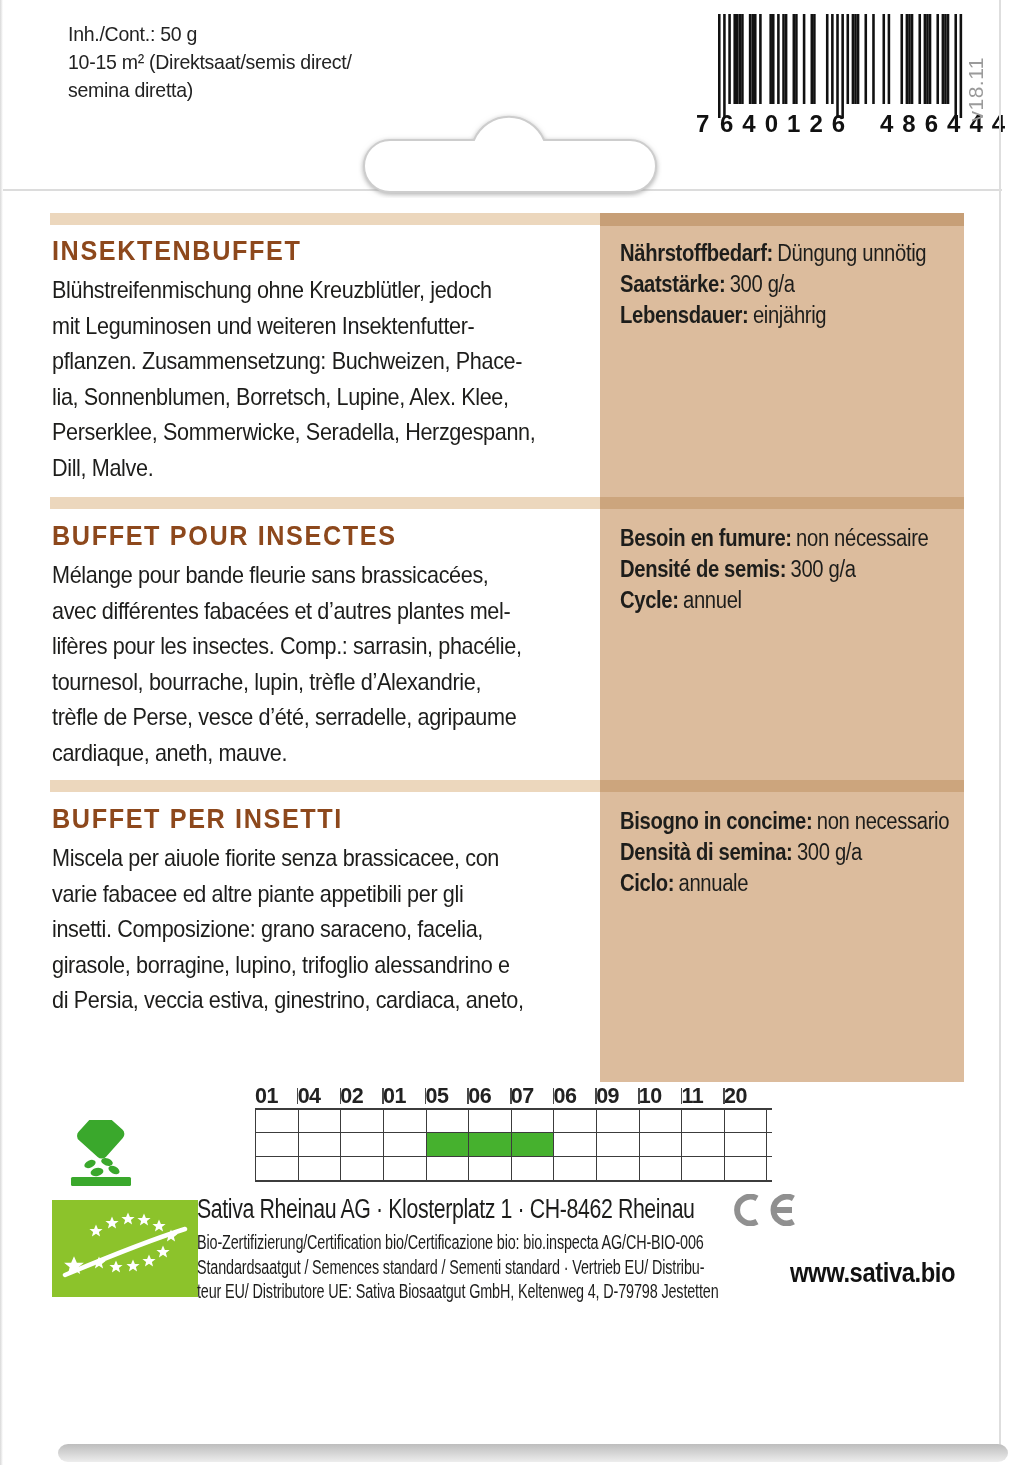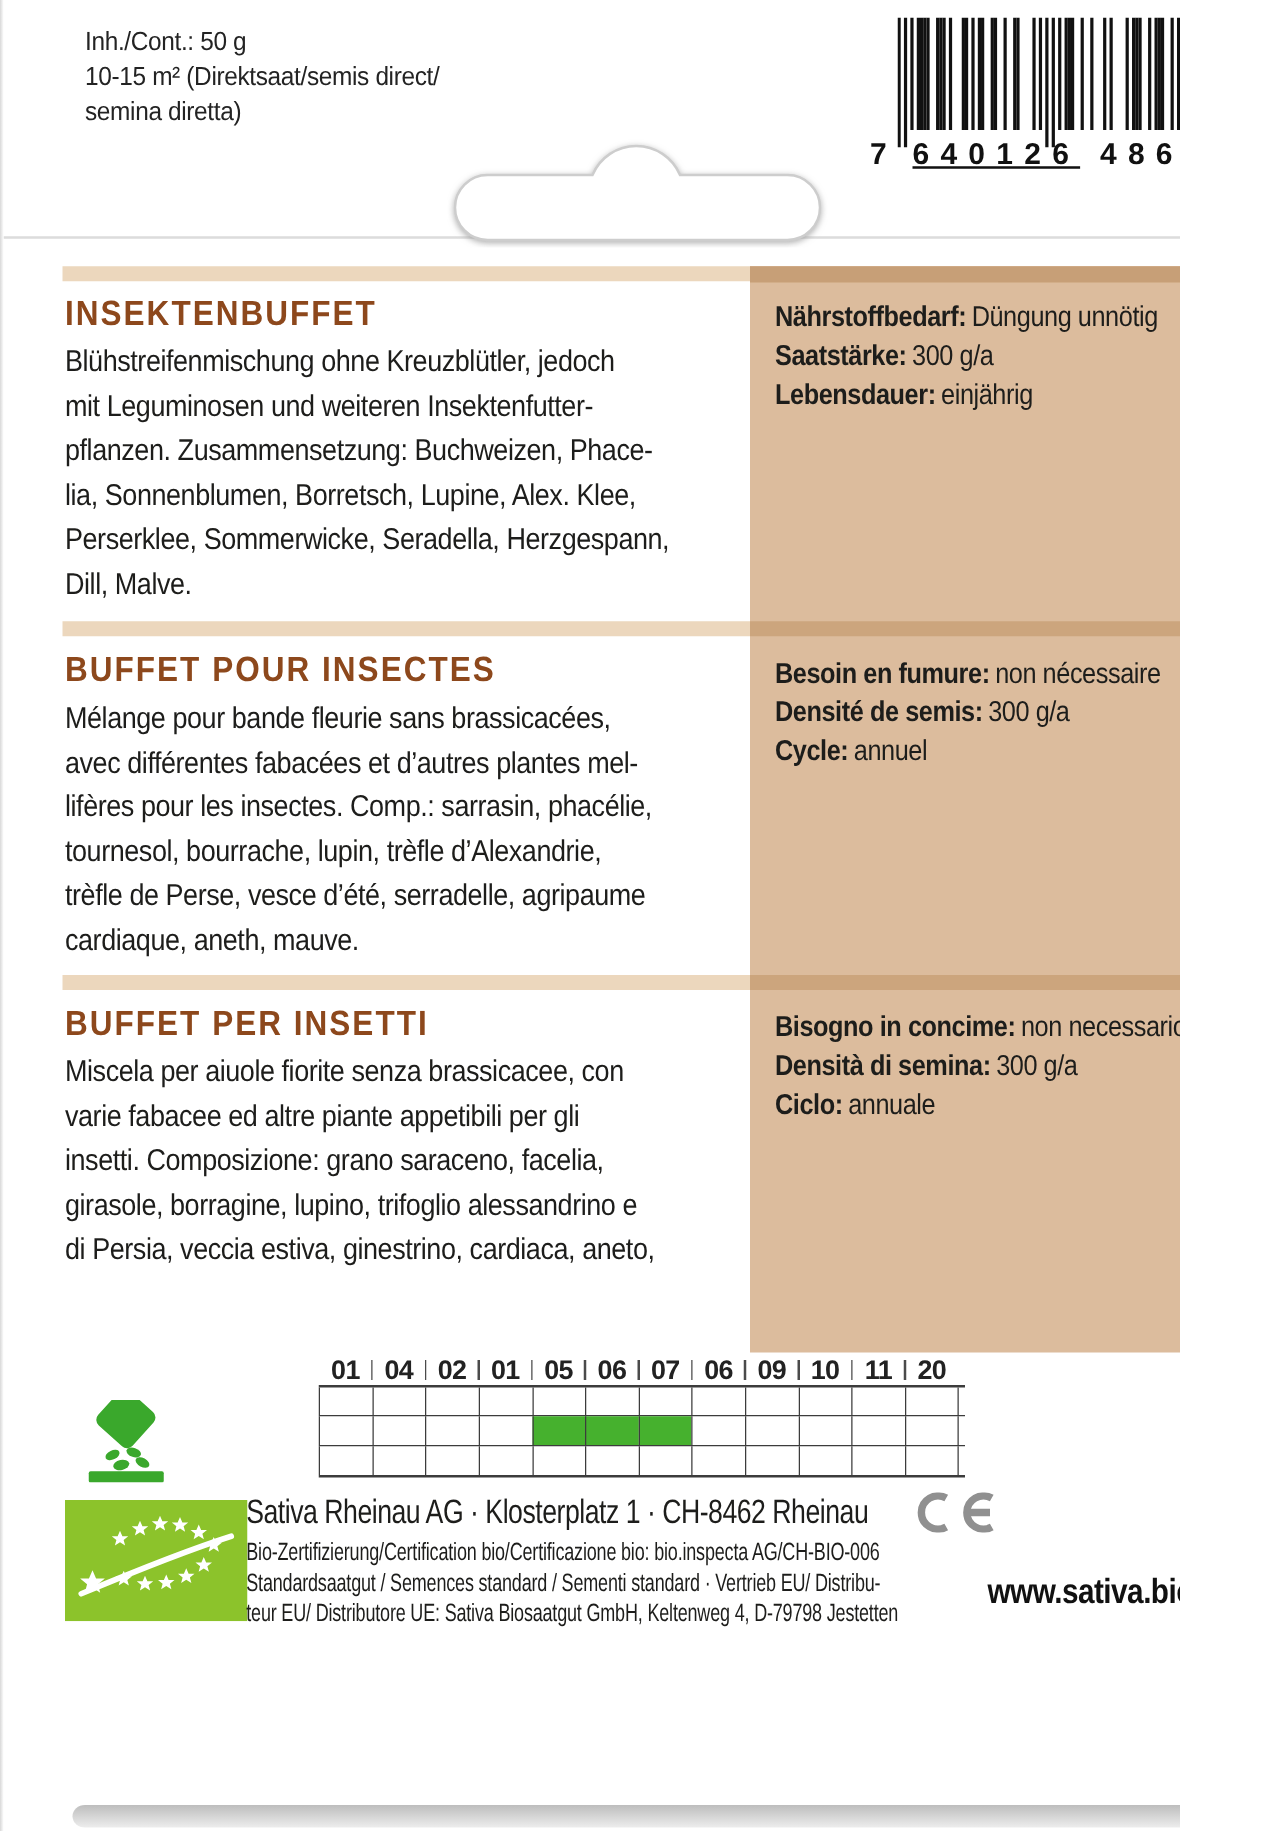--- a/index.html
+++ b/index.html
@@ -1,26 +1,26 @@
 <!DOCTYPE html>
 <html><head>
 <meta charset="utf-8">
 <style>
   html,body { margin:0; padding:0; background:#fff; }
   body { font-family:"Liberation Sans", sans-serif; color:#1e1e1e; }
-  .packet { position:relative; width:944px; height:1465px; background:#fff; overflow:hidden; }
+  .packet { position:relative; width:1024px; height:1465px; background:#fff; overflow:hidden; }
 
   
   .content-info { position:absolute; left:68px; top:20px; font-size:21px; line-height:28px;
                   letter-spacing:-0.3px; transform:scaleX(0.93); transform-origin:0 0; color:#232323; }
   .barcode-wrap { position:absolute; left:696px; top:12px; width:300px; height:130px; }
   .barcode-svg  { position:absolute; left:22px; top:2px; }
   .bar-digit    { position:absolute; top:98px; font-size:24px; font-weight:600; color:#111; }
   .bar-prefix   { left:0px; }
-  .bar-g1       { left:34px; letter-spacing:9px;text-decoration:underline; }
+  .bar-g1       { left:24px; letter-spacing:9px; }
   .bar-g2       { left:184px; letter-spacing:9px; }
   .barcode-version { position:absolute; left:268px; top:45px; writing-mode:vertical-rl;
                      transform:rotate(180deg); font-size:21px; color:#9b9b9b; letter-spacing:0.5px; }
   .label-top-line { position:absolute; left:0; top:189px; width:1002px; height:2px; background:#dcdcdc; }
   .euro-slot { position:absolute; left:358px; top:108px; }
 
   
   .band-left   { position:absolute; left:50px; width:550px; height:12px; background:#ecd7bd; }
   .right-col   { position:absolute; left:600px; top:213px; width:364px; height:869px; background:#dcbc9d; }
   .right-band  { position:absolute; left:0; width:364px; height:13px; background:#c79f77; }
@@ -32,21 +32,21 @@
                  letter-spacing:-0.4px; transform:scaleX(0.9); transform-origin:0 0; color:#1d1d1b; }
   .body-text .tline { white-space:nowrap; }
 
   .info-box   { position:absolute; left:620px; width:340px; font-size:23px; line-height:31px;
                 letter-spacing:-0.4px; transform:scaleX(0.88); transform-origin:0 0; color:#1d1d1b; }
   .info-line  { white-space:nowrap; }
   .info-label { font-weight:bold; margin-right:5px; }
 
   
   .cal-head { position:absolute; left:255px; top:1084px; width:512px; height:24px; display:flex; }
-  .cal-head-cell { position:relative; width:42.65px; text-align:center; font-size:21.5px; font-weight:600;
+  .cal-head-cell { position:relative; width:42.65px; text-align:left; font-size:21.5px; font-weight:600;
                    letter-spacing:-0.5px; color:#222; }
   .cal-head-cell + .cal-head-cell::before { content:''; position:absolute; left:-0.75px; top:4px;
                    width:1.5px; height:16px; background:#4a4a4a; }
   .cal-grid { position:absolute; left:255px; top:1108px; width:517px; height:74px; box-sizing:border-box;
               border-top:2px solid #3c3c3c; border-bottom:2px solid #3c3c3c; }
   .cal-row  { display:flex; height:23.4px; box-sizing:border-box; border-bottom:1.6px solid #3c3c3c; }
   .cal-row:last-child { border-bottom:none; }
   .cal-cell { width:42.65px; box-sizing:border-box; border-left:1.6px solid #3c3c3c; }
   .cal-cell:last-child { border-right:1.6px solid #3c3c3c; }
   .cal-cell.active { background:#46b12e; }

